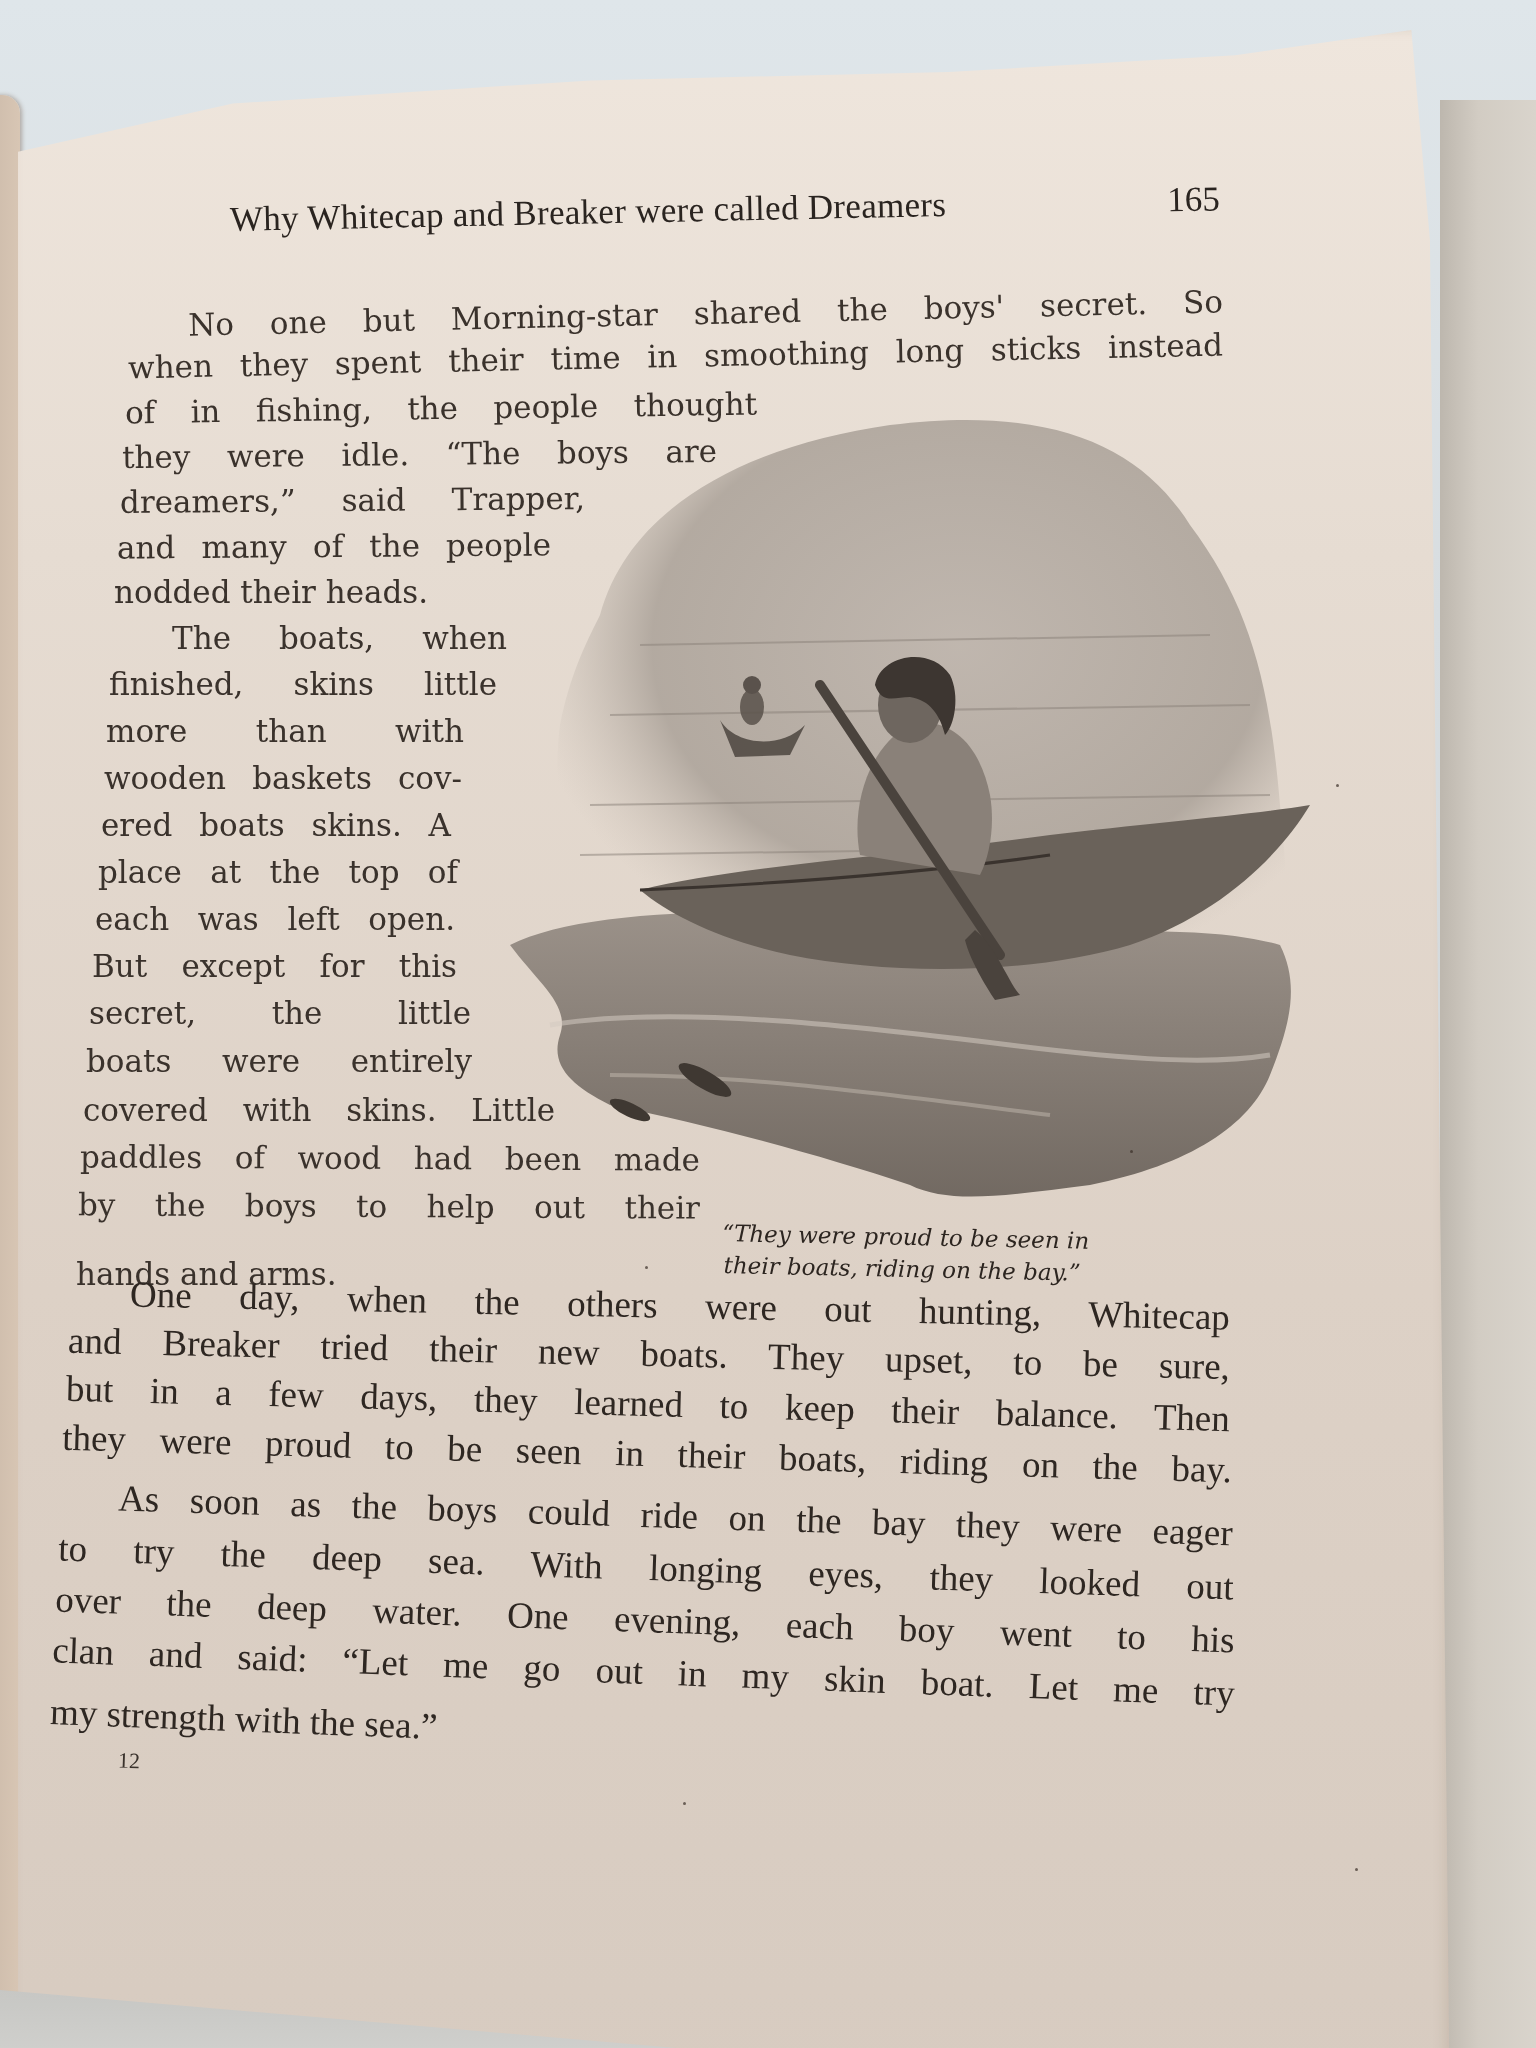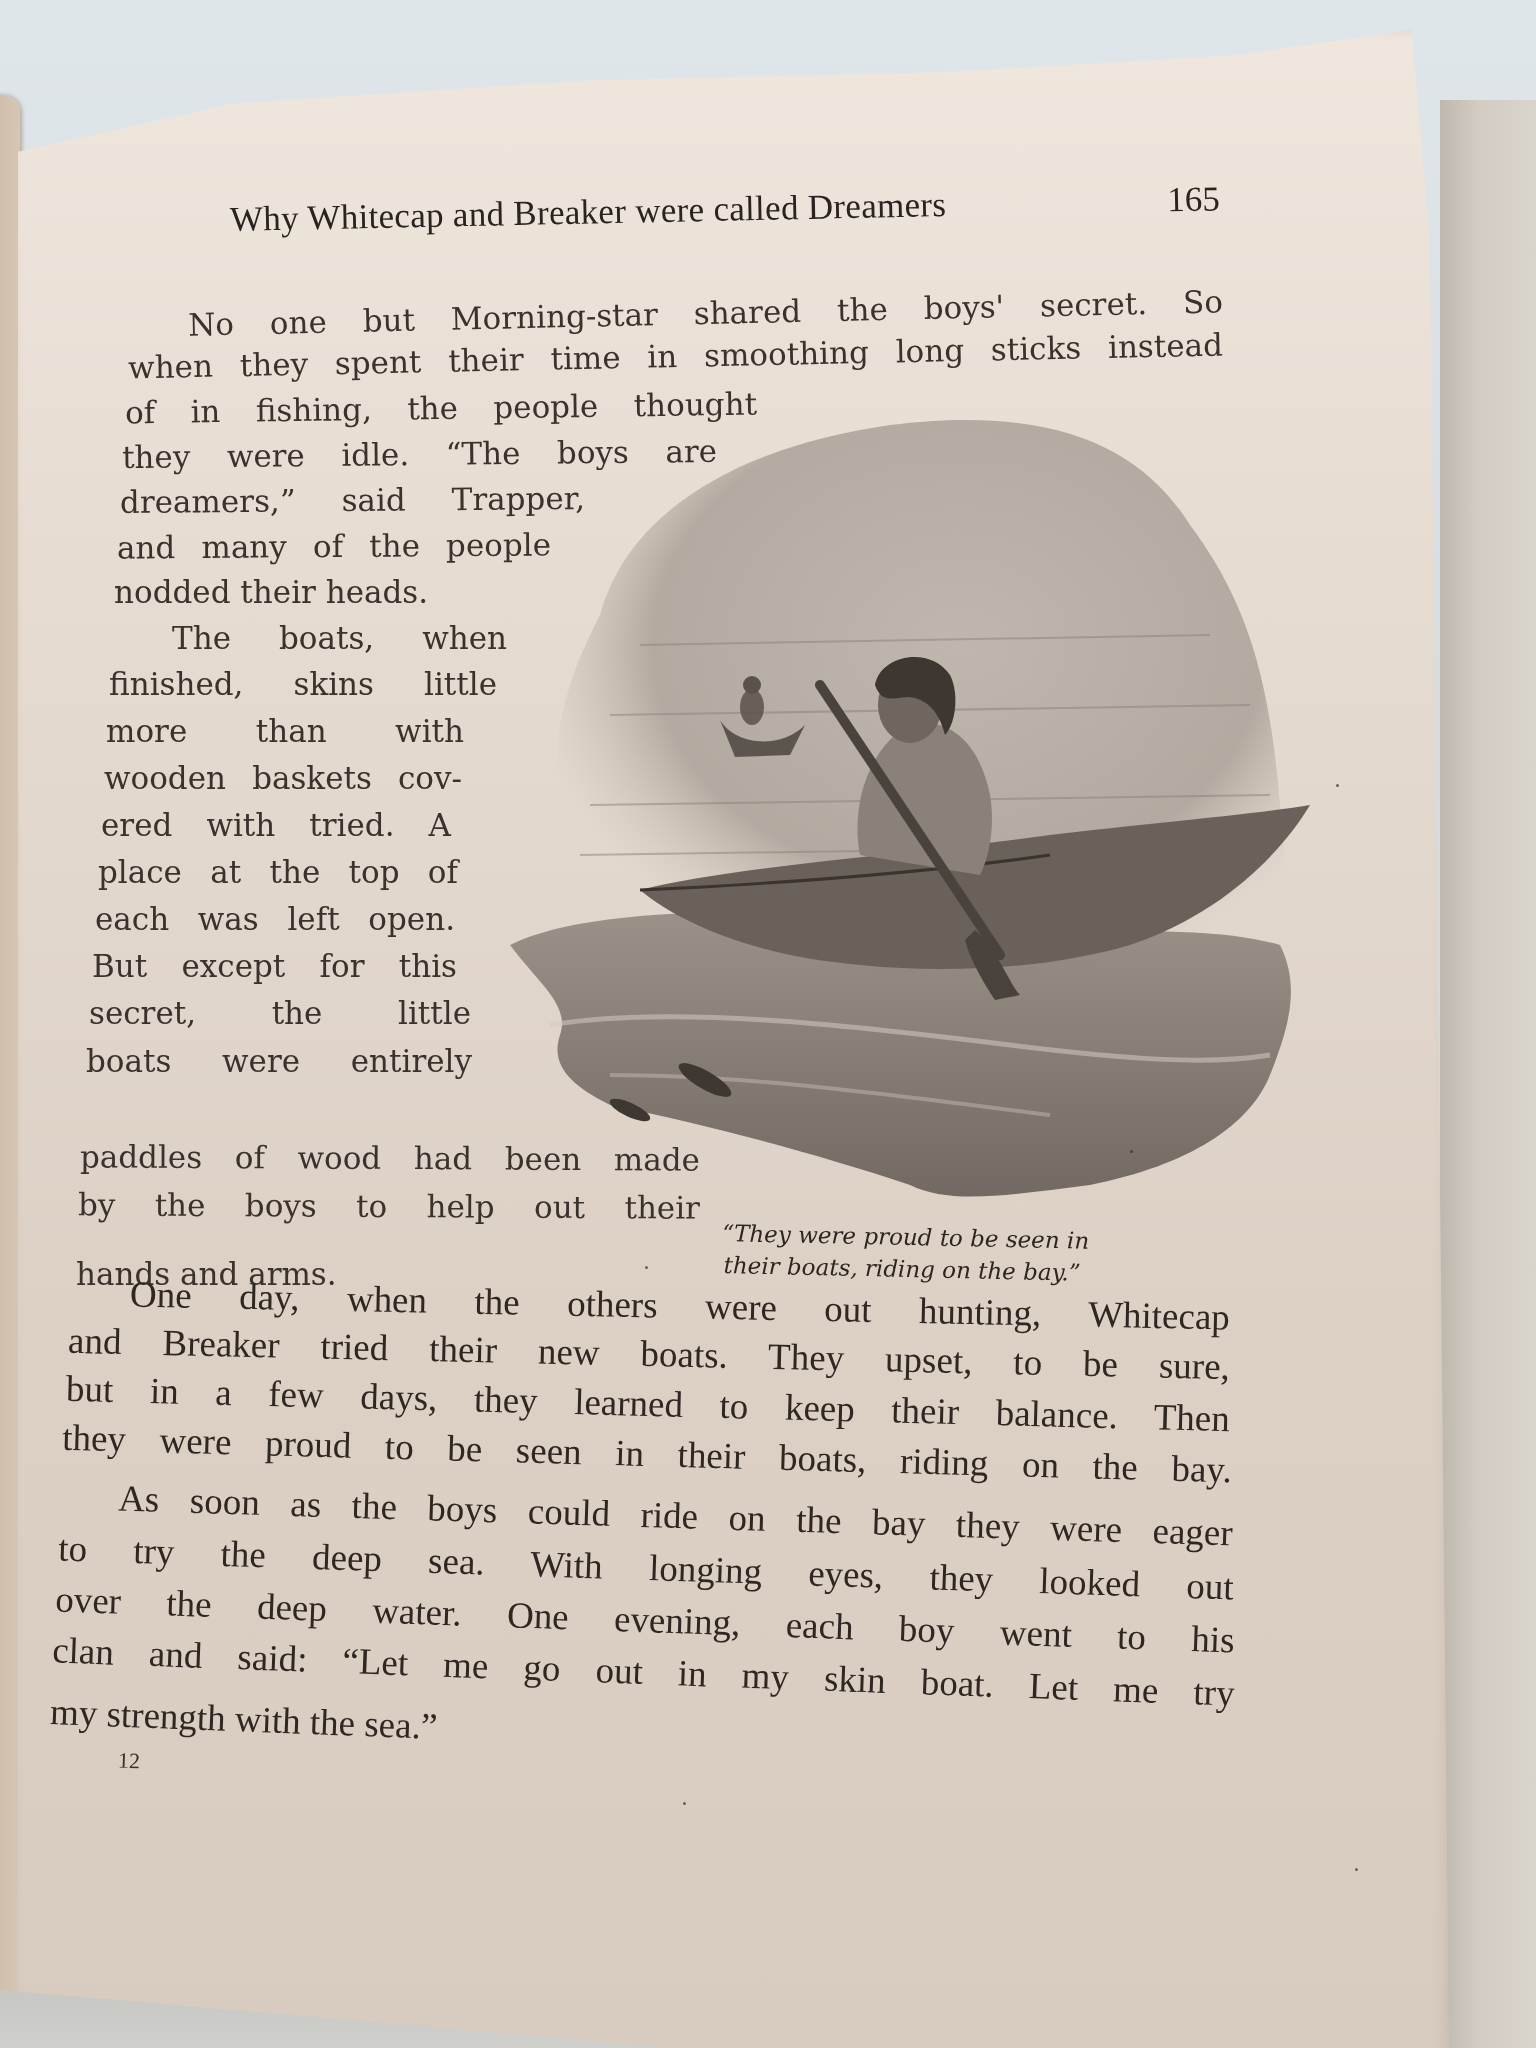--- a/index.html
+++ b/index.html
@@ -87,26 +87,27 @@
   <div class="line" style="left:125px; top:390px; width:632px; transform:rotate(-0.8deg);">of in fishing, the people thought</div>
   <div class="line" style="left:122px; top:436px; width:595px; transform:rotate(-0.6deg);">they were idle.  “The boys are</div>
   <div class="line" style="left:120px; top:482px; width:465px; transform:rotate(-0.5deg);">dreamers,” said Trapper,</div>
   <div class="line" style="left:117px; top:528px; width:434px; transform:rotate(-0.4deg);">and many of the people</div>
   <div class="line" style="left:114px; top:574px; width:350px; text-align-last:left;">nodded their heads.</div>
 
   <div class="line" style="left:172px; top:620px; width:335px;">The boats, when</div>
   <div class="line" style="left:109px; top:666px; width:388px;">finished, skins little</div>
   <div class="line" style="left:106px; top:713px; width:358px;">more than with</div>
   <div class="line" style="left:104px; top:760px; width:358px;">wooden baskets cov-</div>
-  <div class="line" style="left:101px; top:807px; width:350px;">ered with tried.  A</div>
+  <div class="line" style="left:101px; top:807px; width:350px;">ered boats skins.  A</div>
   <div class="line" style="left:95px; top:901px; width:360px;">each was left open.</div>
   <div class="line" style="left:98px; top:854px; width:360px;">place at the top of</div>
   <div class="line" style="left:92px; top:948px; width:365px;">But except for this</div>
   <div class="line" style="left:89px; top:995px; width:382px;">secret, the little</div>
   <div class="line" style="left:86px; top:1043px; width:386px;">boats were entirely</div>
+  <div class="line" style="left:83px; top:1092px; width:472px;">covered with skins.  Little</div>
   <div class="line" style="left:80px; top:1140px; width:620px; transform:rotate(0.3deg);">paddles of wood had been made</div>
   <div class="line" style="left:78px; top:1188px; width:622px; transform:rotate(0.3deg);">by the boys to help out their</div>
   <div class="line" style="left:76px; top:1256px; width:320px; text-align-last:left;">hands and arms.</div>
 
   <div class="line tight" style="left:130px; top:1284px; width:1100px; transform:rotate(1.2deg);">One day, when the others were out hunting, Whitecap</div>
   <div class="line tight" style="left:68px; top:1332px; width:1162px; transform:rotate(1.3deg);">and Breaker tried their new boats.   They upset, to be sure,</div>
   <div class="line tight" style="left:66px; top:1382px; width:1164px; transform:rotate(1.5deg);">but in a few days, they learned to keep their balance.  Then</div>
   <div class="line tight" style="left:62px; top:1432px; width:1170px; transform:rotate(1.6deg);">they were proud to be seen in their boats, riding on the bay.</div>
 
   <div class="line tight" style="left:118px; top:1494px; width:1115px; transform:rotate(1.8deg);">As soon as the boys could ride on the bay they were eager</div>

